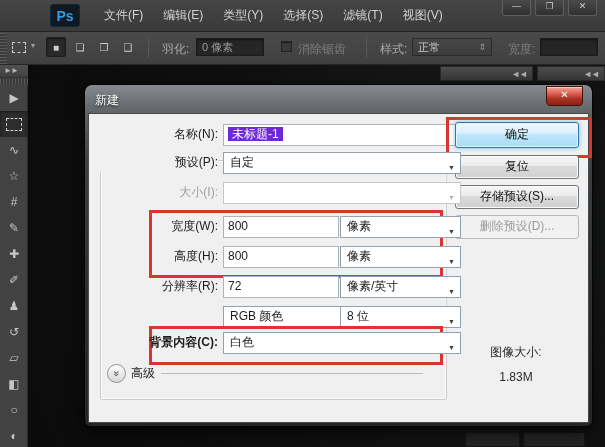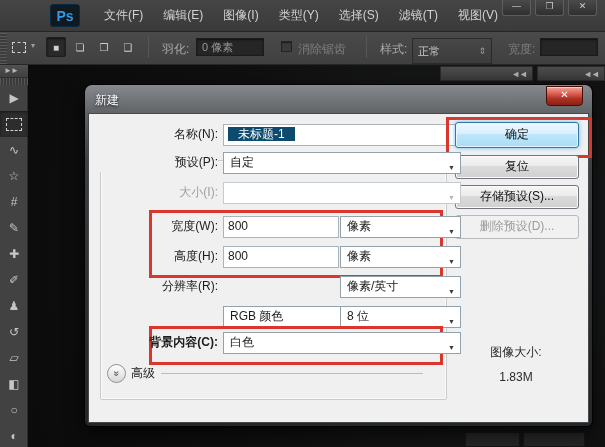--- a/index.html
+++ b/index.html
@@ -42,21 +42,21 @@
 
   
   .dialog{left:85px;top:85px;width:507px;height:341px;border-radius:7px 7px 5px 5px;background:linear-gradient(180deg,#868a8e,#5c6063 9%,#3e4144 22%,#2c2e30 60%,#242628);box-shadow:0 0 0 1px #040404,0 6px 20px rgba(0,0,0,.8);padding:3px;}
   .dlg-title{height:25px;display:flex;align-items:center;color:#fff;font-size:12px;padding-left:7px;text-shadow:0 1px 3px rgba(0,0,0,.9);}
   .dlg-close{position:absolute;right:9px;top:1px;width:35px;height:18px;border-radius:0 0 4px 4px;background:linear-gradient(#f2a79c,#d9594c 40%,#ad3124 65%,#8c2015);border:1px solid #420e07;color:#fff;font-size:10px;font-weight:bold;text-align:center;line-height:16px;box-shadow:inset 0 1px 0 rgba(255,255,255,.45);}
   .dlg-content{position:relative;height:308px;background:#f0f0f0;border:1px solid #46494c;font-size:12px;color:#1b1b1b;}
 
   .lbl{position:absolute;width:125px;text-align:right;line-height:20px;}
   .lbl.dis{color:#9f9f9f;}
   .tb{position:absolute;background:#fff;border:1px solid #a9b4bc;height:20px;line-height:18px;padding:0 4px;}
-  .sel{background:#0c4a6e;color:#fff;padding:0 10px;}
+  .sel{background:#6d28d9;color:#fff;padding:0 4px;}
   .dd{position:absolute;background:#fff;border:1px solid #93a1ac;height:20px;line-height:18px;padding:0 18px 0 6px;}
   .dd .arr{position:absolute;right:5px;top:6px;font-size:7px;color:#3c3c3c;}
   .dd.dis{border-color:#c3cbd1;color:#9f9f9f;}
   .dd.dis .arr{color:#b4b4b4;}
 
   .btn{position:absolute;left:366px;width:122px;height:22px;border:1px solid #70767c;border-radius:3px;background:linear-gradient(#f6f6f6,#ebebeb 45%,#dbdbdb 46%,#d0d0d0);box-shadow:inset 0 0 0 1px #fbfbfb;text-align:center;line-height:20px;color:#111;}
   .btn.default{height:24px;border-color:#35759f;background:linear-gradient(#edf8fe,#d8effc 45%,#bfe6fa 46%,#a8ddf7);box-shadow:0 0 4px rgba(90,190,245,.95),inset 0 0 0 1px #e8f7ff;line-height:22px;}
   .btn.disabled{color:#9b9b9b;border-color:#b6babd;background:#f1f1f1;box-shadow:none;}
 
   .group-box{position:absolute;left:11px;top:46px;width:345px;height:238px;border:1px solid #cbcbcb;border-radius:2px;box-shadow:inset 0 0 0 1px #fafafa;}
@@ -71,21 +71,20 @@
 </head>
 <body>
 
 <div class="screen">
 
   <div class="abs menu-bar">
     <div class="ps-logo">Ps</div>
     <div class="menu-items">
       <span class="menu-item">文件(F)</span>
       <span class="menu-item">编辑(E)</span>
-      <span class="menu-item">图像(I)</span>
       <span class="menu-item">类型(Y)</span>
       <span class="menu-item">选择(S)</span>
       <span class="menu-item">滤镜(T)</span>
       <span class="menu-item">视图(V)</span>
     </div>
     <div class="win-controls">
       <div class="win-btn">—</div>
       <div class="win-btn">❐</div>
       <div class="win-btn">✕</div>
     </div>
@@ -98,21 +97,21 @@
     <div class="abs mode-btn" style="left:70px;top:5px;">❏</div>
     <div class="abs mode-btn" style="left:94px;top:5px;">❐</div>
     <div class="abs mode-btn" style="left:118px;top:5px;">❑</div>
     <div class="abs ob-sep" style="left:148px;top:4px;"></div>
     <span class="abs ob-label" style="left:162px;top:9px;">羽化:</span>
     <div class="abs ob-darkfield" style="left:196px;top:6px;width:68px;height:18px;">0 像素</div>
     <div class="abs ob-check" style="left:281px;top:9px;"></div>
     <span class="abs ob-label dim" style="left:298px;top:9px;">消除锯齿</span>
     <div class="abs ob-sep" style="left:366px;top:4px;"></div>
     <span class="abs ob-label" style="left:380px;top:9px;">样式:</span>
-    <div class="abs ob-dd" style="left:412px;top:6px;width:80px;height:26px;">
+    <div class="abs ob-dd" style="left:412px;top:6px;width:80px;height:18px;">
       <span>正常</span>
       <span class="stepper">⇕</span>
     </div>
     <span class="abs ob-label dim" style="left:508px;top:9px;">宽度:</span>
     <div class="abs ob-darkfield" style="left:540px;top:6px;width:58px;height:18px;"></div>
   </div>
   <div class="abs ob-grip"></div>
 
   <div class="abs canvas"></div>
 
@@ -176,20 +175,21 @@
       <div class="annot" style="left:60px;top:96px;width:288px;height:62px;"></div>
       <div class="lbl" style="left:4px;top:102px;">宽度(W):</div>
       <div class="tb" style="left:134px;top:102px;width:106px;">800</div>
       <div class="dd" style="left:251px;top:102px;width:95px;"><span>像素</span><span class="arr">▼</span></div>
 
       <div class="lbl" style="left:4px;top:132px;">高度(H):</div>
       <div class="tb" style="left:134px;top:132px;width:106px;">800</div>
       <div class="dd" style="left:251px;top:132px;width:95px;"><span>像素</span><span class="arr">▼</span></div>
 
       <div class="lbl" style="left:4px;top:162px;">分辨率(R):</div>
+      <div class="tb" style="left:134px;top:162px;width:106px;">72</div>
       <div class="dd" style="left:251px;top:162px;width:95px;"><span>像素/英寸</span><span class="arr">▼</span></div>
 
       <div class="dd" style="left:134px;top:192px;width:106px;"><span>RGB 颜色</span><span class="arr">▼</span></div>
       <div class="dd" style="left:251px;top:192px;width:95px;"><span>8 位</span><span class="arr">▼</span></div>
 
       <div class="annot" style="left:60px;top:212px;width:288px;height:33px;"></div>
       <div class="lbl" style="left:4px;top:218px;font-weight:bold;">背景内容(C):</div>
       <div class="dd" style="left:134px;top:218px;width:212px;"><span>白色</span><span class="arr">▼</span></div>
 
       <div class="adv-circle"><span class="gl">»</span></div>

